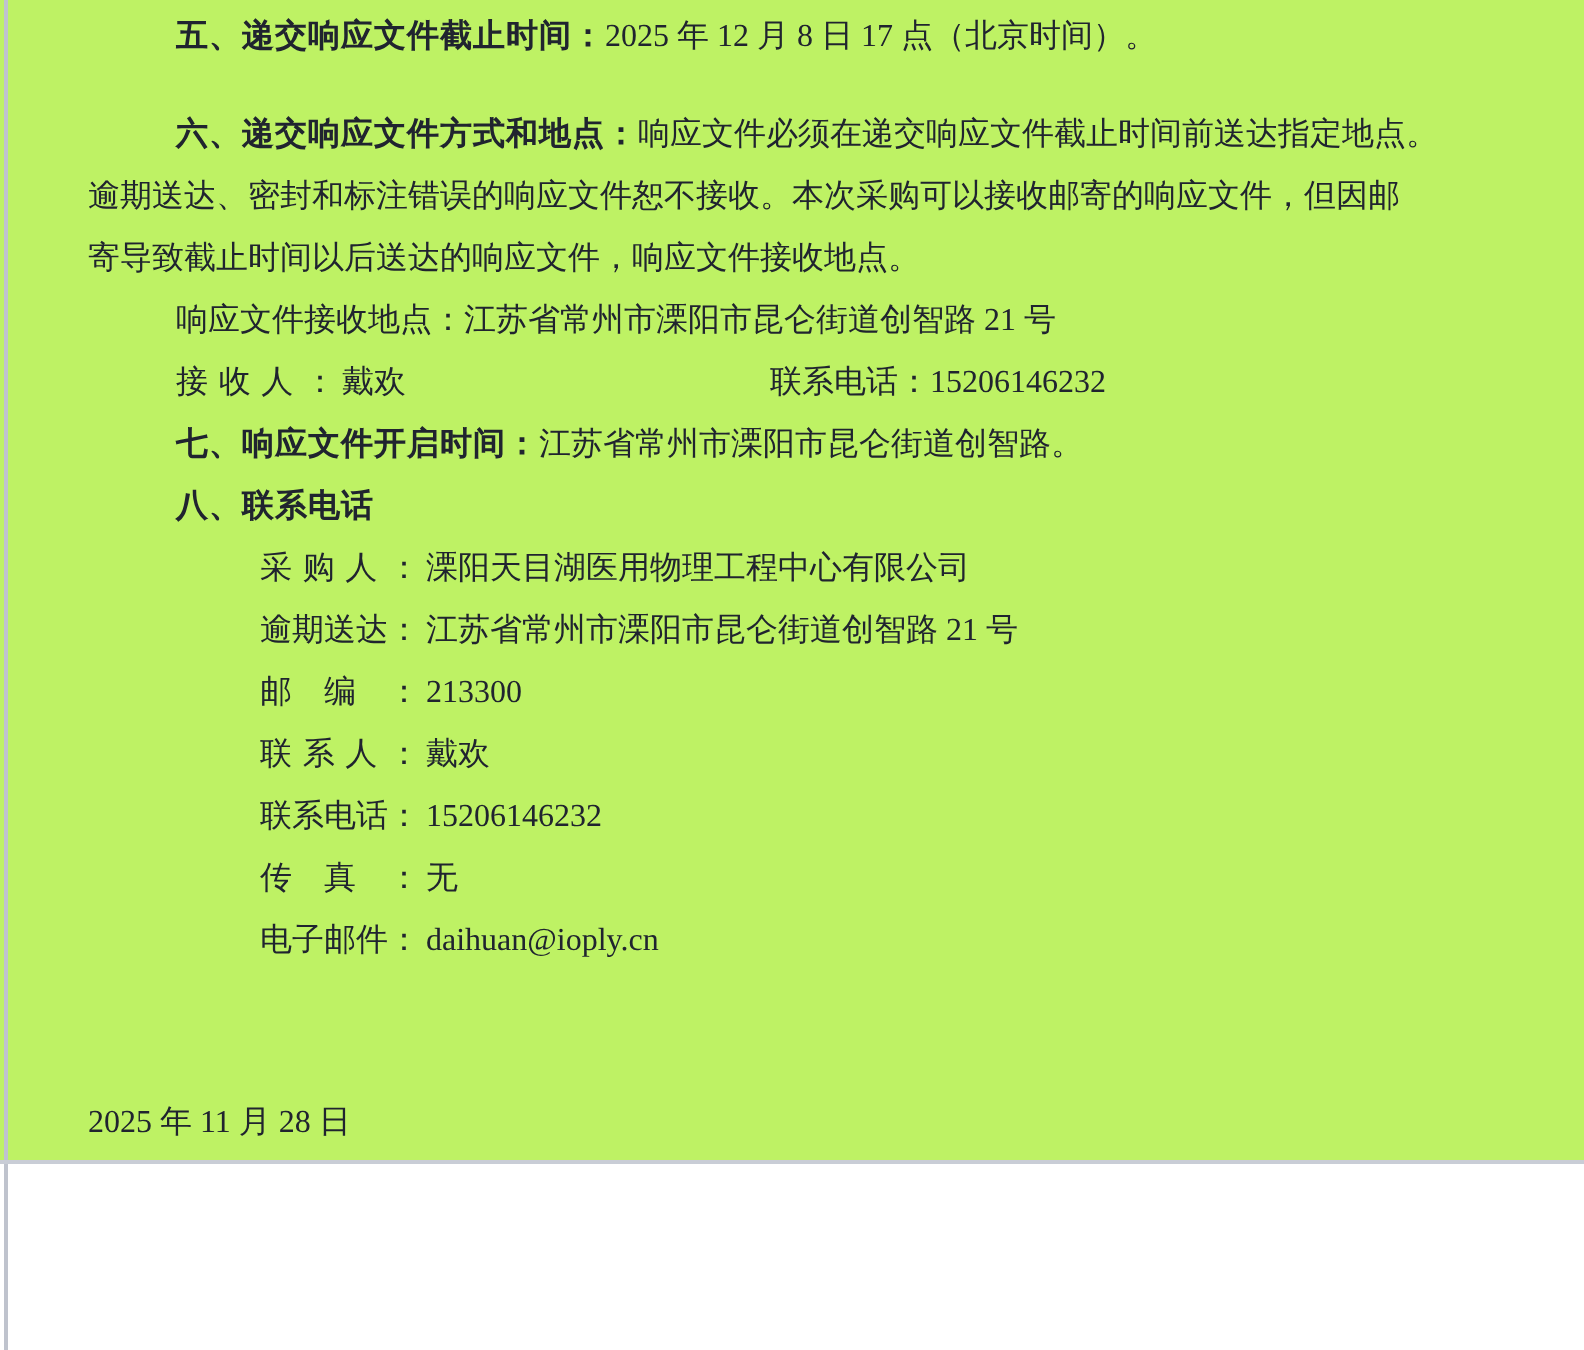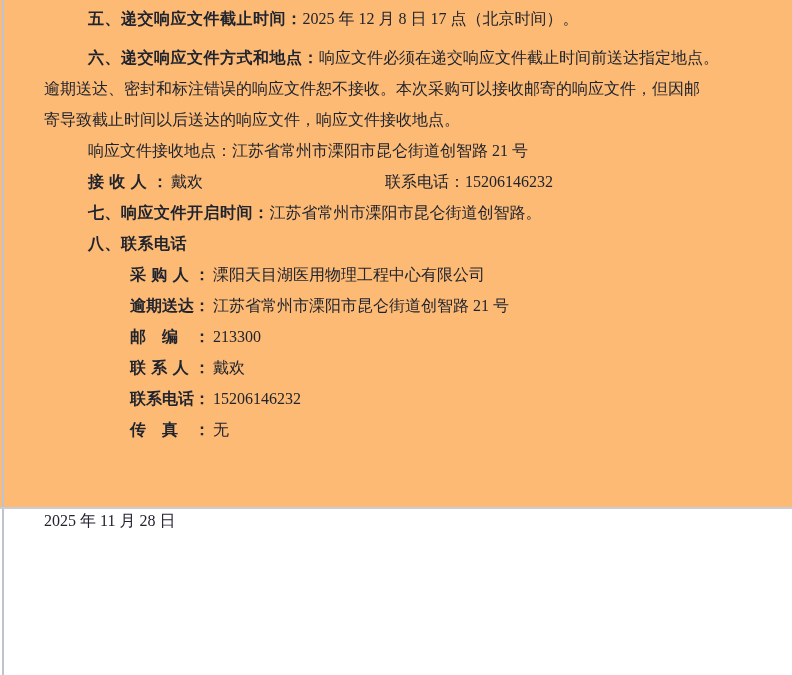--- a/index.html
+++ b/index.html
@@ -4,22 +4,22 @@
 <style>
   html,body{margin:0;padding:0;}
   body{
     width:792px;height:675px;
     background:#ffffff;
     font-family:"Liberation Serif","DejaVu Serif",serif;
     overflow:hidden;
   }
   .page{
     position:relative;
-    width:792px;height:509px;
-    background:#fdba74;
+    width:792px;height:582px;
+    background:#bef264;
     color:#20242f;
     box-sizing:border-box;
   }
   .edge-left{
     position:absolute;left:2px;top:0;
     width:2px;height:675px;
     background:#bfc3cd;
   }
   .edge-bottom{
     position:absolute;left:0;bottom:0;
@@ -38,29 +38,28 @@
     min-height:31px;
     white-space:pre;
   }
   .ind{padding-left:44px;}          
   .ind-contact{padding-left:86px;}  
   .lead{
     font-weight:700;
     font-family:"Liberation Sans","DejaVu Sans",sans-serif;
     letter-spacing:0.5px;
   }
-  .m-sec{margin-top:8px;}
+  .m-sec{margin-top:18px;}
   .clabel{
     display:inline-block;
     width:80px;
     text-align:justify;
     text-align-last:justify;
     margin-right:3px;
     white-space:normal;
-    font-weight:bold;
   }
   .abs-phone{position:absolute;left:341px;top:0;text-align:center;}
   .date-line{
     margin-top:60px;
     text-align:left;
     padding-right:10px;
   }
 </style>
 </head>
 <body>
@@ -90,17 +89,18 @@
     <div class="line ind-contact"><span class="clabel">逾期送达：</span><span>江苏省常州市溧阳市昆仑街道创智路 21 号</span></div>
 
     <div class="line ind-contact"><span class="clabel">邮编：</span><span>213300</span></div>
 
     <div class="line ind-contact"><span class="clabel">联系人：</span><span>戴欢</span></div>
 
     <div class="line ind-contact"><span class="clabel">联系电话：</span><span>15206146232</span></div>
 
     <div class="line ind-contact"><span class="clabel">传真：</span><span>无</span></div>
 
+    <div class="line ind-contact"><span class="clabel">电子邮件：</span><span>daihuan@ioply.cn</span></div>
 
     <div class="line date-line">2025 年 11 月 28 日</div>
 
   </div>
 </div>
 
 </body></html>

